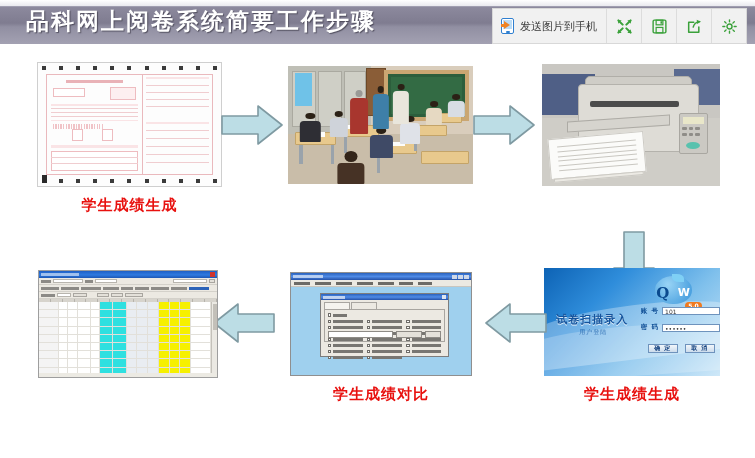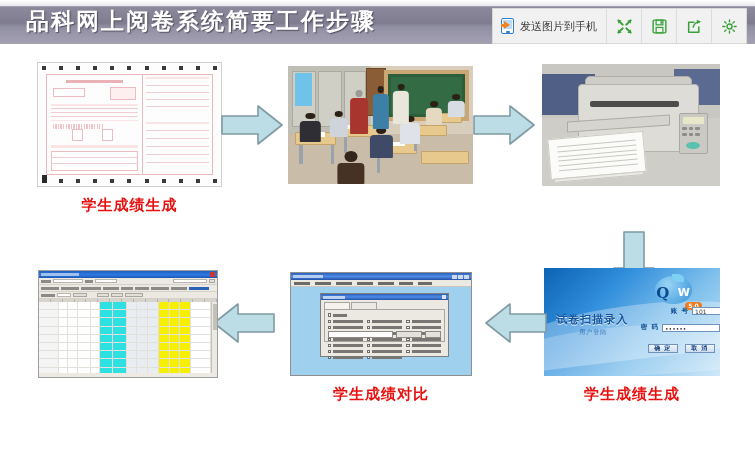--- a/index.html
+++ b/index.html
@@ -500,21 +500,21 @@
             <div class="apple"></div>
             <div class="leaf"></div>
             <div class="q">Q</div>
             <div class="w">W</div>
             <div class="ver">5.0</div>
           </div>
 
           <div class="ltitle">试卷扫描录入</div>
           <div class="lsub">用户登陆</div>
 
-          <div class="frow" style="left:55%;top:36%;margin-left:30px;">
+          <div class="frow" style="left:55%;top:36%;">
             <span class="flabel">账  号</span>
             <span class="finput">101</span>
           </div>
           <div class="frow" style="left:55%;top:51%;">
             <span class="flabel">密  码</span>
             <span class="finput">••••••</span>
           </div>
 
           <div class="lbtn" style="left:59%;top:70%;">确 定</div>
           <div class="lbtn" style="left:80%;top:70%;">取 消</div>

